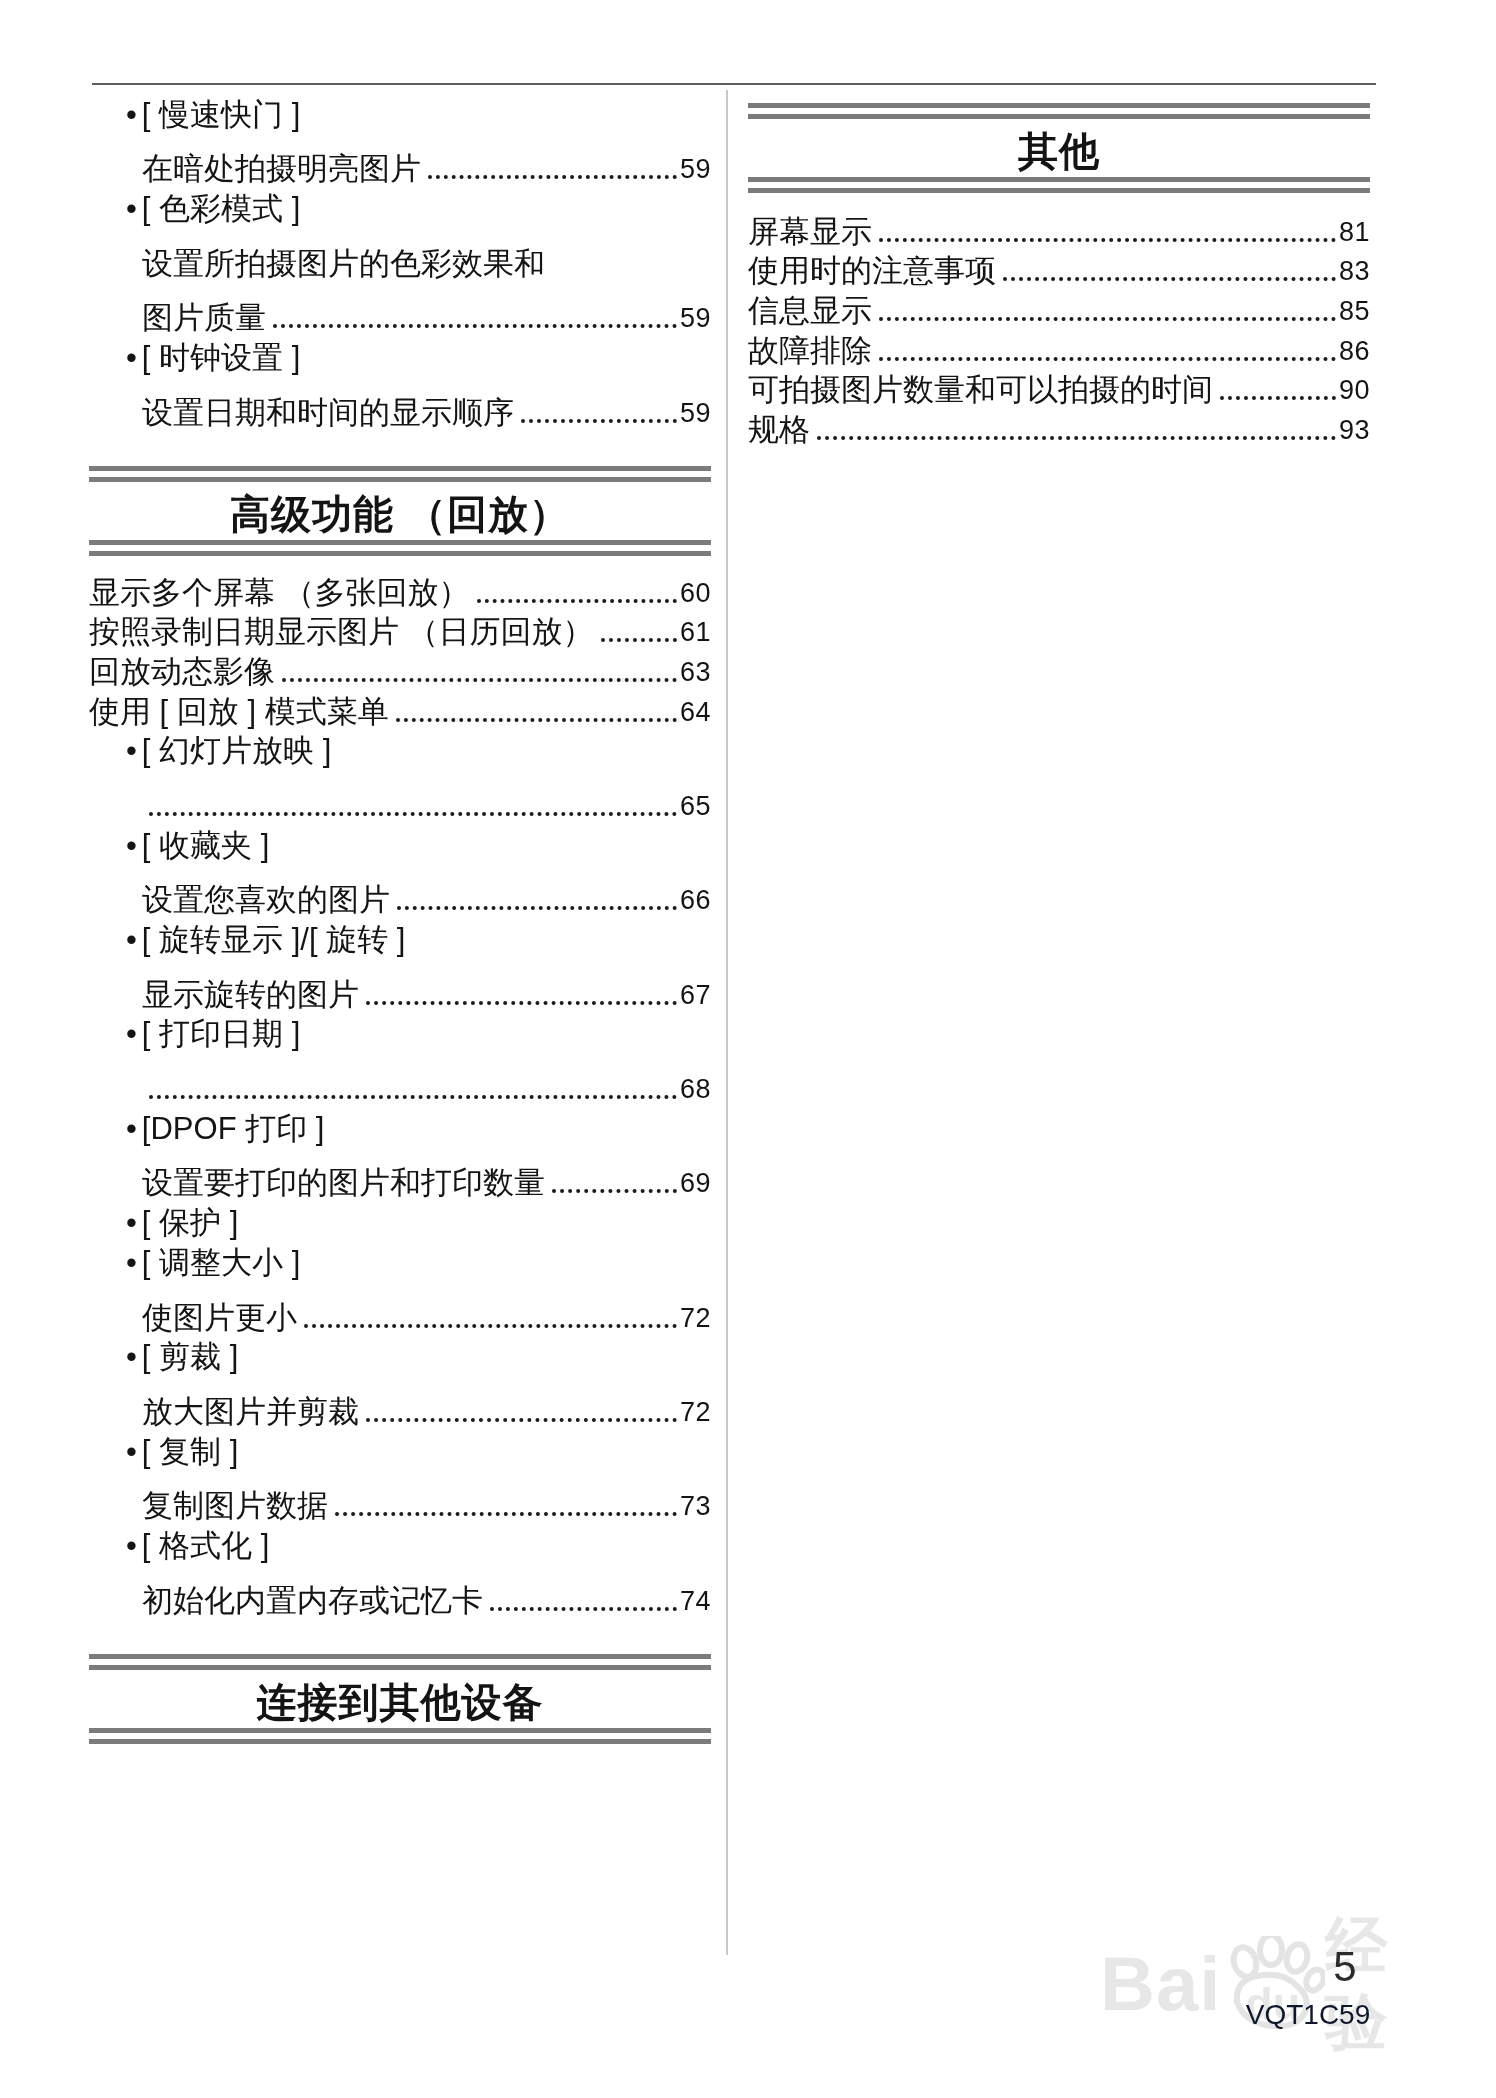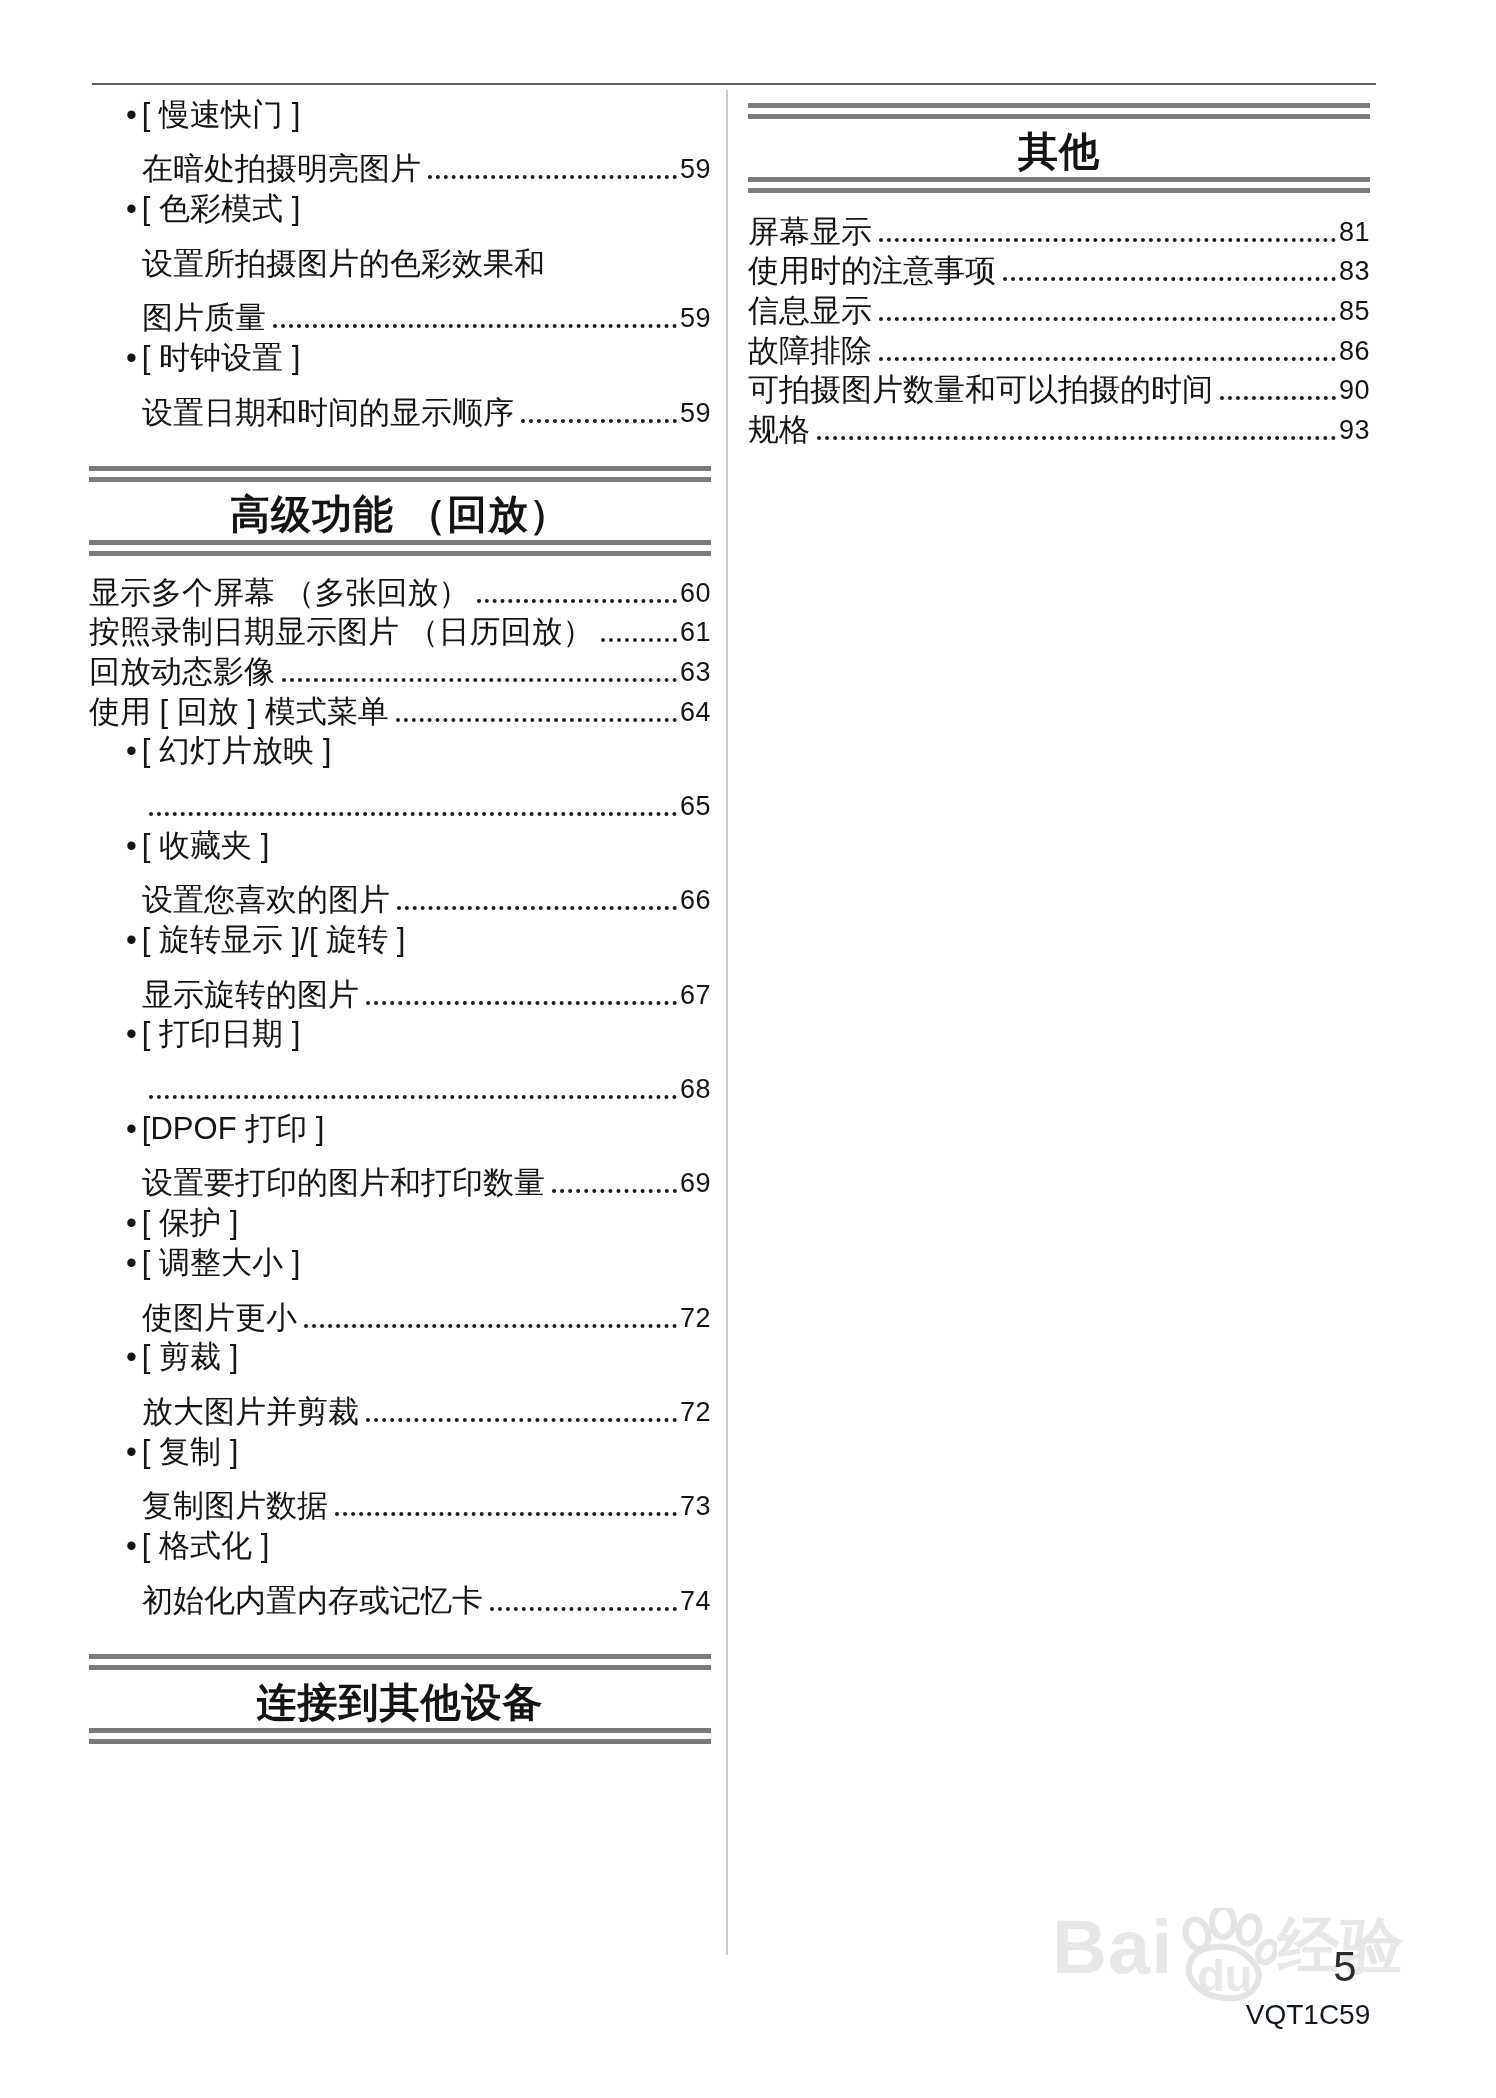--- a/index.html
+++ b/index.html
@@ -34,21 +34,21 @@
   .rules .rp + .rp{margin-top:6px;}
   .section-title{
     text-align:center;font-size:40px;line-height:42px;font-weight:bold;
     margin:11px 0 5px;letter-spacing:1px;
   }
   .section + .grp{margin-top:15px;}
   .col-right .section + .grp{margin-top:17px;}
 
   
   .watermark{position:absolute;left:1052px;top:1908px;width:360px;color:#e7e7e7;z-index:1;}
-  .wm-brand{display:flex;align-items:flex-start;justify-content:flex-start;font-weight:bold;}
+  .wm-brand{display:flex;align-items:center;justify-content:flex-start;font-weight:bold;margin-left:48px;}
   .wm-bai{font-size:76px;line-height:78px;letter-spacing:1px;}
   .wm-paw{position:relative;width:104px;height:96px;flex:0 0 auto;}
   .wm-paw svg{position:absolute;left:0;top:0;}
   .wm-du{position:absolute;left:24px;bottom:6px;font-size:45px;line-height:45px;font-weight:bold;}
   .wm-jy{font-size:62px;line-height:76px;letter-spacing:2px;font-weight:bold;}
   .wm-url{font-size:43px;line-height:44px;font-weight:bold;letter-spacing:2px;margin-top:10px;text-align:center;}
   .page-num{position:absolute;left:1312px;top:1946px;width:66px;text-align:center;
     font-size:42px;line-height:42px;color:#2b2b2b;z-index:2;}
   .doc-code{position:absolute;left:1226px;top:2000px;width:164px;text-align:center;
     font-size:28px;line-height:30px;color:#0f172a;z-index:2;}

